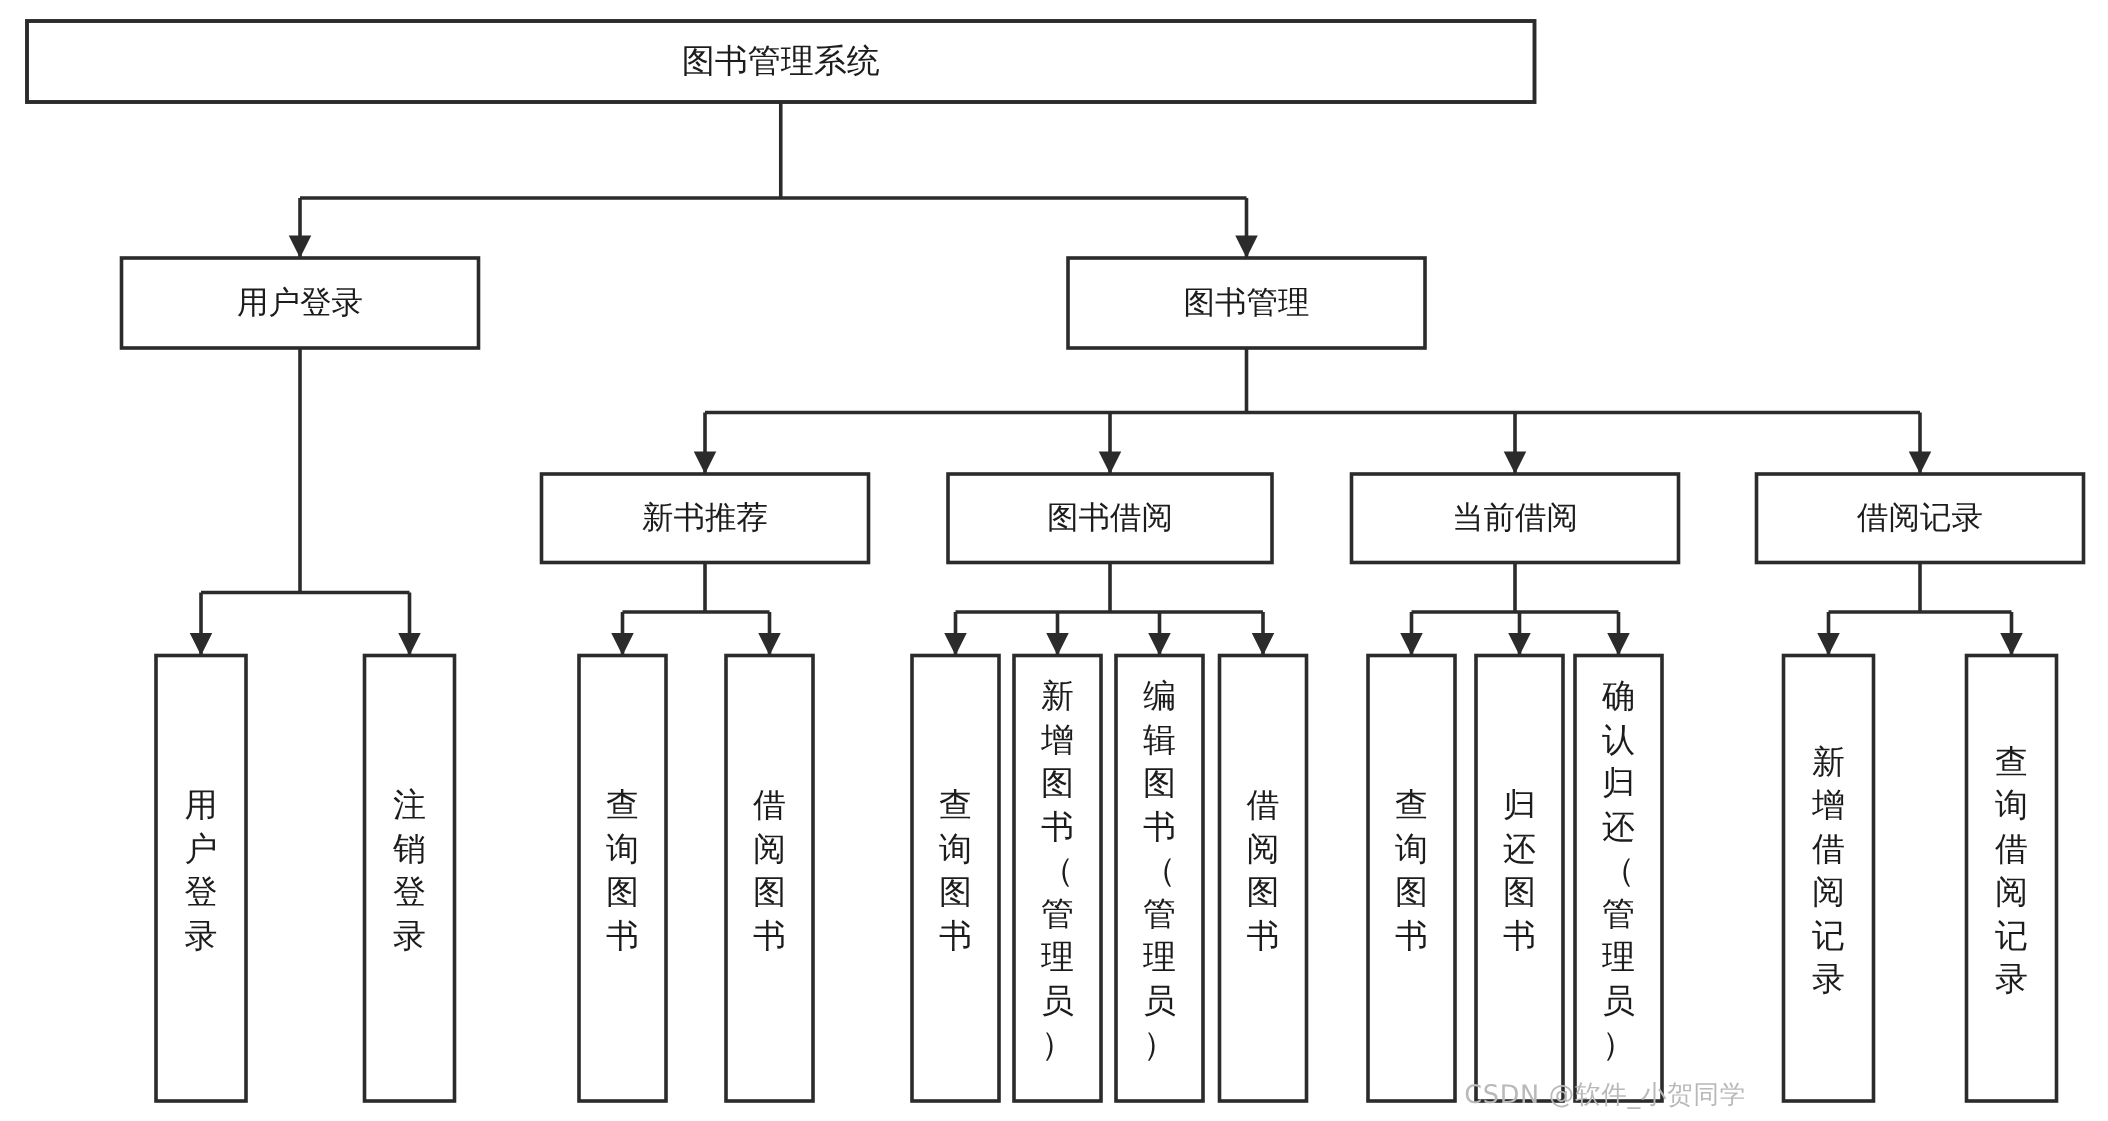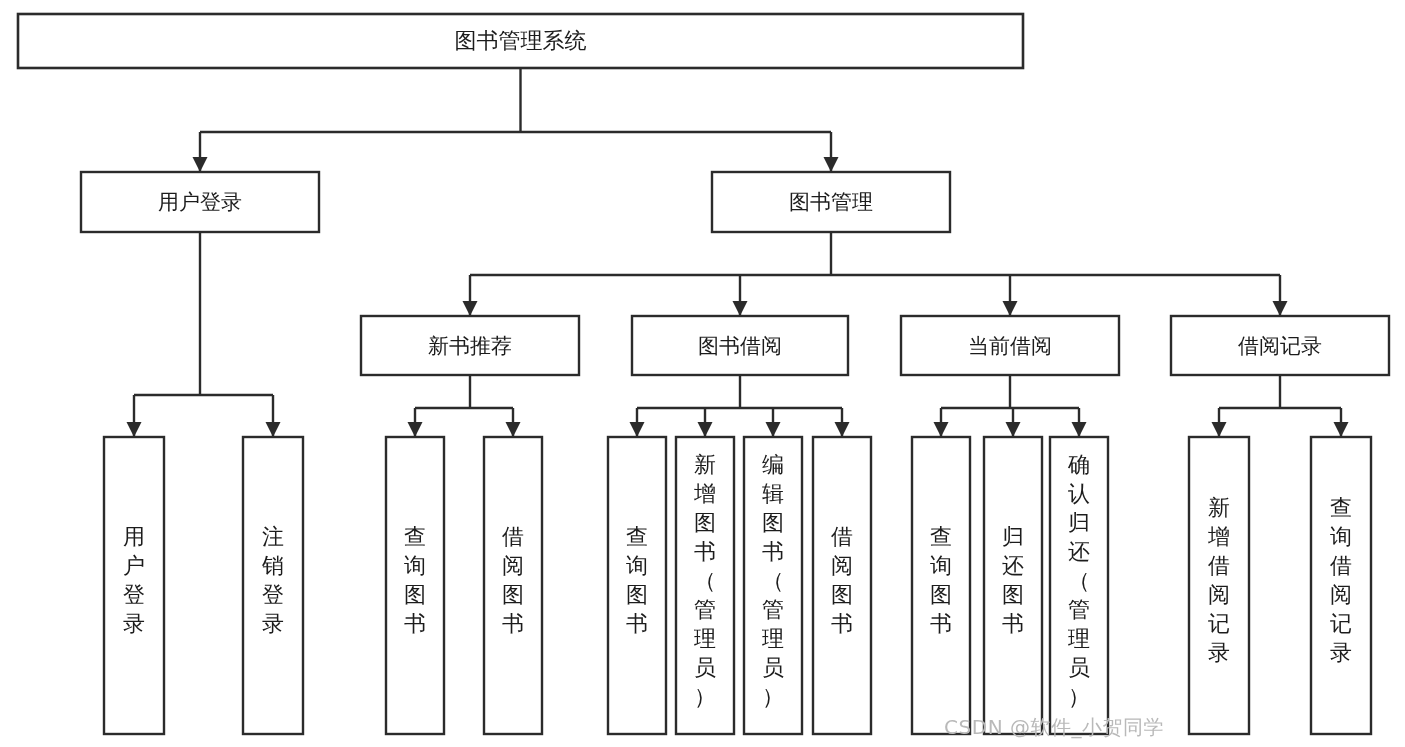--- a/index.html
+++ b/index.html
@@ -59,21 +59,21 @@
     font-family: "DejaVu Sans", "Liberation Sans", sans-serif;
     fill: #1c1c1c;
     font-size: 22px;
     text-anchor: middle;
   }
   .watermark {
     position: absolute;
     right: 8px;
     bottom: 6px;
     font-family: "DejaVu Sans", "Liberation Sans", sans-serif;
-    font-size: 20px;
+    font-size: 17px;
     color: #b9b9b9;
     letter-spacing: 0.5px;
     white-space: nowrap;
     pointer-events: none;
   }
 </style>
 </head>
 <body>
 
 <div id="diagram-root">

